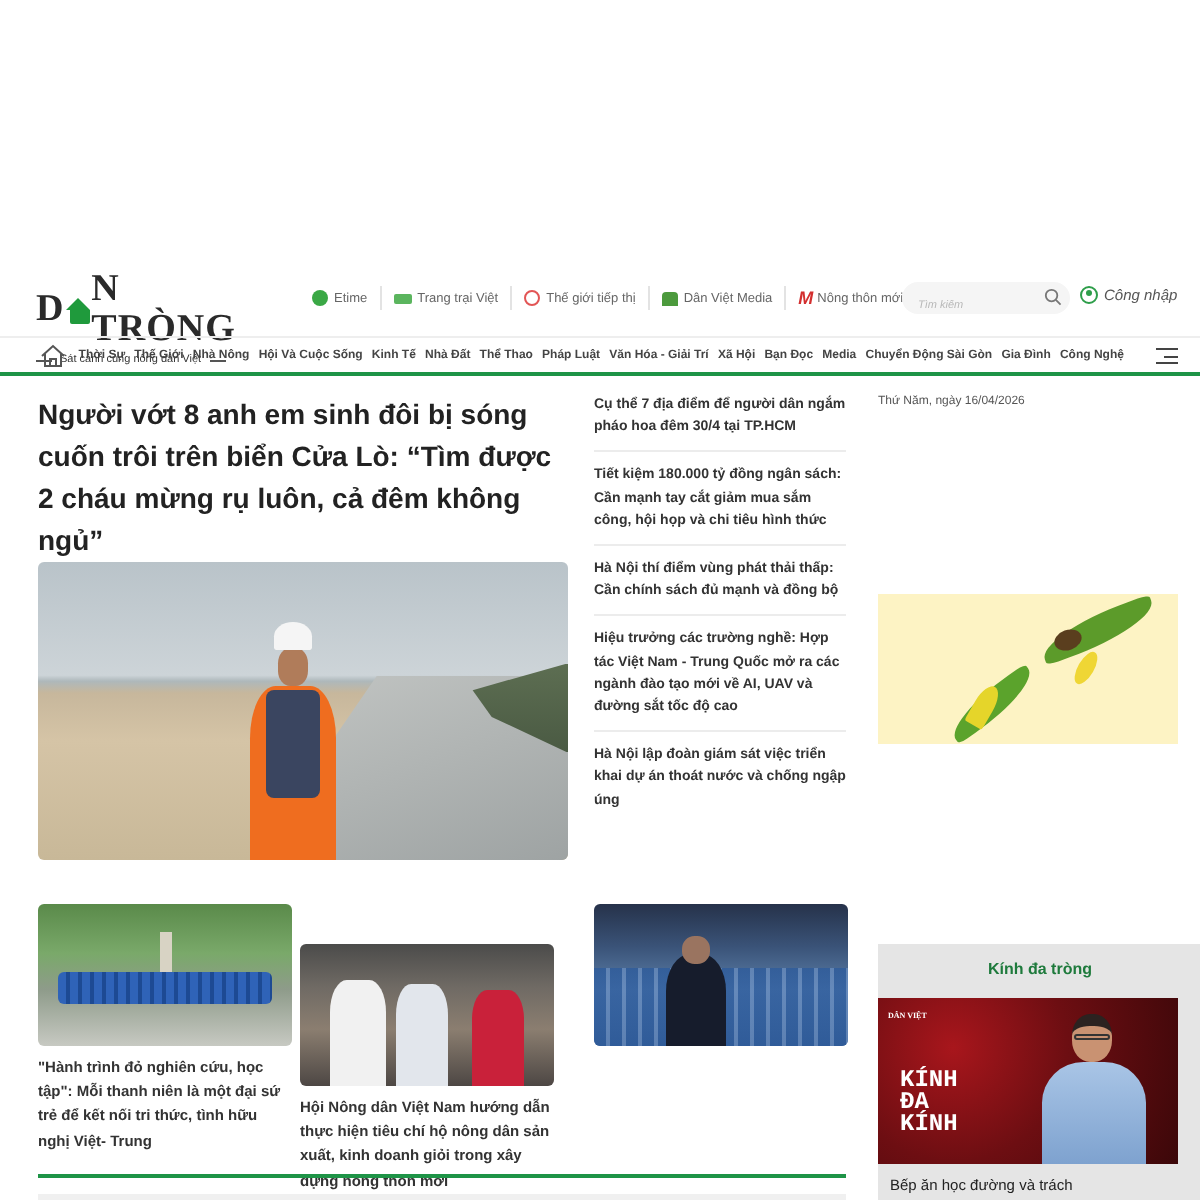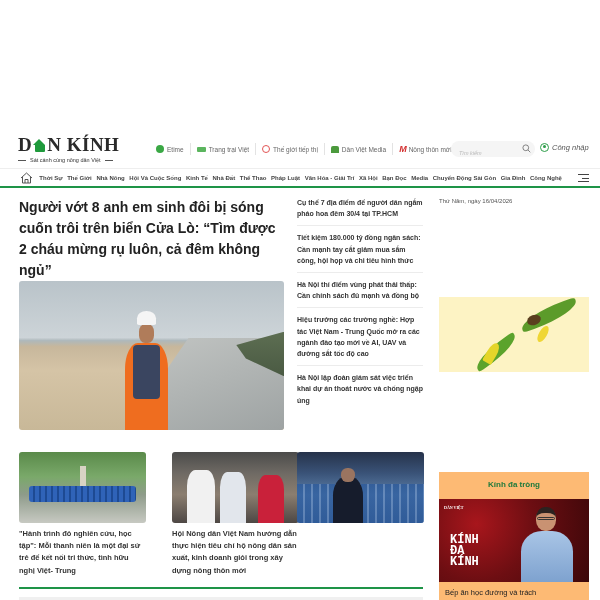--- a/index.html
+++ b/index.html
@@ -61,37 +61,37 @@
 
     
     .date { position: absolute; left: 439px; top: 198px; font-size: 6px; color: #555; }
     .ad-banner { position: absolute; left: 439px; top: 297px; width: 150px; height: 75px; background: #fdf3c4; overflow: hidden; }
     .leaf1 { position: absolute; left: 80px; top: 10px; width: 60px; height: 16px; background: #5c9b2a; border-radius: 80% 10% 80% 10%; transform: rotate(-20deg); }
     .leaf1b { position: absolute; left: 88px; top: 18px; width: 14px; height: 10px; background: #5a3e1e; border-radius: 50%; transform: rotate(-20deg); }
     .leaf2 { position: absolute; left: 32px; top: 48px; width: 50px; height: 14px; background: #5ba32c; border-radius: 80% 10% 80% 10%; transform: rotate(-35deg); }
     .leaf3 { position: absolute; left: 48px; top: 45px; width: 10px; height: 22px; background: #e5d52a; transform: rotate(30deg); border-radius: 50% 50% 10% 10%; }
     .leaf4 { position: absolute; left: 100px; top: 28px; width: 8px; height: 18px; background: #efd635; transform: rotate(30deg); border-radius: 50%; }
 
-    .kinh-box { position: absolute; left: 439px; top: 472px; width: 150px; height: 128px; background: #fdba74; }
+    .kinh-box { position: absolute; left: 439px; top: 472px; width: 162px; height: 128px; background: #e5e5e5; }
     .kinh-title { font-size: 8px; font-weight: bold; color: #1e7a3c; text-align: center; padding-top: 8px; height: 27px; }
     .kinh-img { position: relative; width: 150px; height: 83px; background: radial-gradient(circle at 25% 30%, #a8161c 0%, #6d0e12 45%, #3b0709 100%); overflow: hidden; }
     .kinh-logo { position: absolute; left: 5px; top: 6px; font-size: 4px; font-weight: bold; color: #fff; font-family: "Liberation Serif", serif; }
     .kinh-big { position: absolute; left: 11px; top: 36px; font-size: 12px; font-weight: 900; color: #fff; line-height: 11px; font-family: Liberation Mono, monospace; }
     .kinh-person { position: absolute; left: 82px; top: 8px; width: 52px; height: 75px; }
     .kp-head { position: absolute; left: 15px; top: 0; width: 20px; height: 24px; background: #c99272; border-radius: 45%; border-top: 6px solid #2b2220; }
     .kp-glasses { position: absolute; left: 16px; top: 10px; width: 18px; height: 3px; border: 1px solid #333; border-radius: 2px; }
     .kp-body { position: absolute; left: 0; top: 24px; width: 52px; height: 51px; background: linear-gradient(180deg, #a9c5e6, #7ea2cf); border-radius: 40% 40% 0 0; }
     .kinh-caption { font-size: 7.5px; font-weight: normal; color: #222; padding: 6px 6px 0 6px; line-height: 10px; }
 
     
     .card { position: absolute; top: 452px; width: 127px; }
     .card-img { width: 127px; height: 71px; border-radius: 3px; overflow: hidden; position: relative; }
     .card-title { font-size: 7.5px; font-weight: bold; line-height: 12.2px; color: #333; margin-top: 5px; }
     .c1 { left: 19px; }
-    .c2 { left: 172px; }
+    .c2 { left: 150px; margin-top: 20px; }
     .c3 { left: 297px; }
     .img-c1 { background: linear-gradient(180deg, #5a8a4a 0%, #7aa96a 35%, #8e9b8a 60%, #c7c9c2 100%); }
     .img-c1 .crowd { position: absolute; left: 8%; top: 48%; width: 84%; height: 22%; background: repeating-linear-gradient(90deg, #2f63b8 0 4px, #1d4a93 4px 6px); border-radius: 3px; }
     .img-c1 .statue { position: absolute; left: 48%; top: 20%; width: 5%; height: 30%; background: #d8d3c4; }
     .img-c2 { background: linear-gradient(180deg, #4b4b4a 0%, #6f6a64 30%, #8b7e70 60%, #4d4744 100%); }
     .img-c2 .p1 { position: absolute; left: 12%; top: 25%; width: 22%; height: 75%; background: #f1f1f1; border-radius: 30% 30% 0 0; }
     .img-c2 .p2 { position: absolute; left: 38%; top: 28%; width: 20%; height: 72%; background: #e2e6ec; border-radius: 30% 30% 0 0; }
     .img-c2 .p3 { position: absolute; left: 68%; top: 32%; width: 20%; height: 68%; background: #c9213a; border-radius: 30% 30% 0 0; }
     .img-c3 { background: linear-gradient(180deg, #26324a 0%, #3a5378 30%, #5b7ea8 60%, #3d5f8d 100%); }
     .img-c3 .seats { position: absolute; left: 0; top: 45%; width: 100%; height: 55%; background: repeating-linear-gradient(90deg, #2a5a9e 0 6px, #6a8fc3 6px 8px); opacity: 0.7; }
@@ -102,21 +102,21 @@
     .below-bar { position: absolute; left: 19px; top: 597px; width: 404px; height: 3px; background: #f0f0f0; }
   </style>
 </head>
 <body>
 
 <div class="header">
   <div class="logo">
     <div class="logo-text">
       <span>D</span>
       <span class="logo-house"></span>
-      <span>N KÍNH</span>
+      <span>N TRÒNG</span>
     </div>
     <div class="logo-tag">
       <span class="dash"></span>
       <span>Sát cánh cùng nông dân Việt</span>
       <span class="dash"></span>
     </div>
   </div>
 
   <div class="toplinks">
     <a class="toplink">

